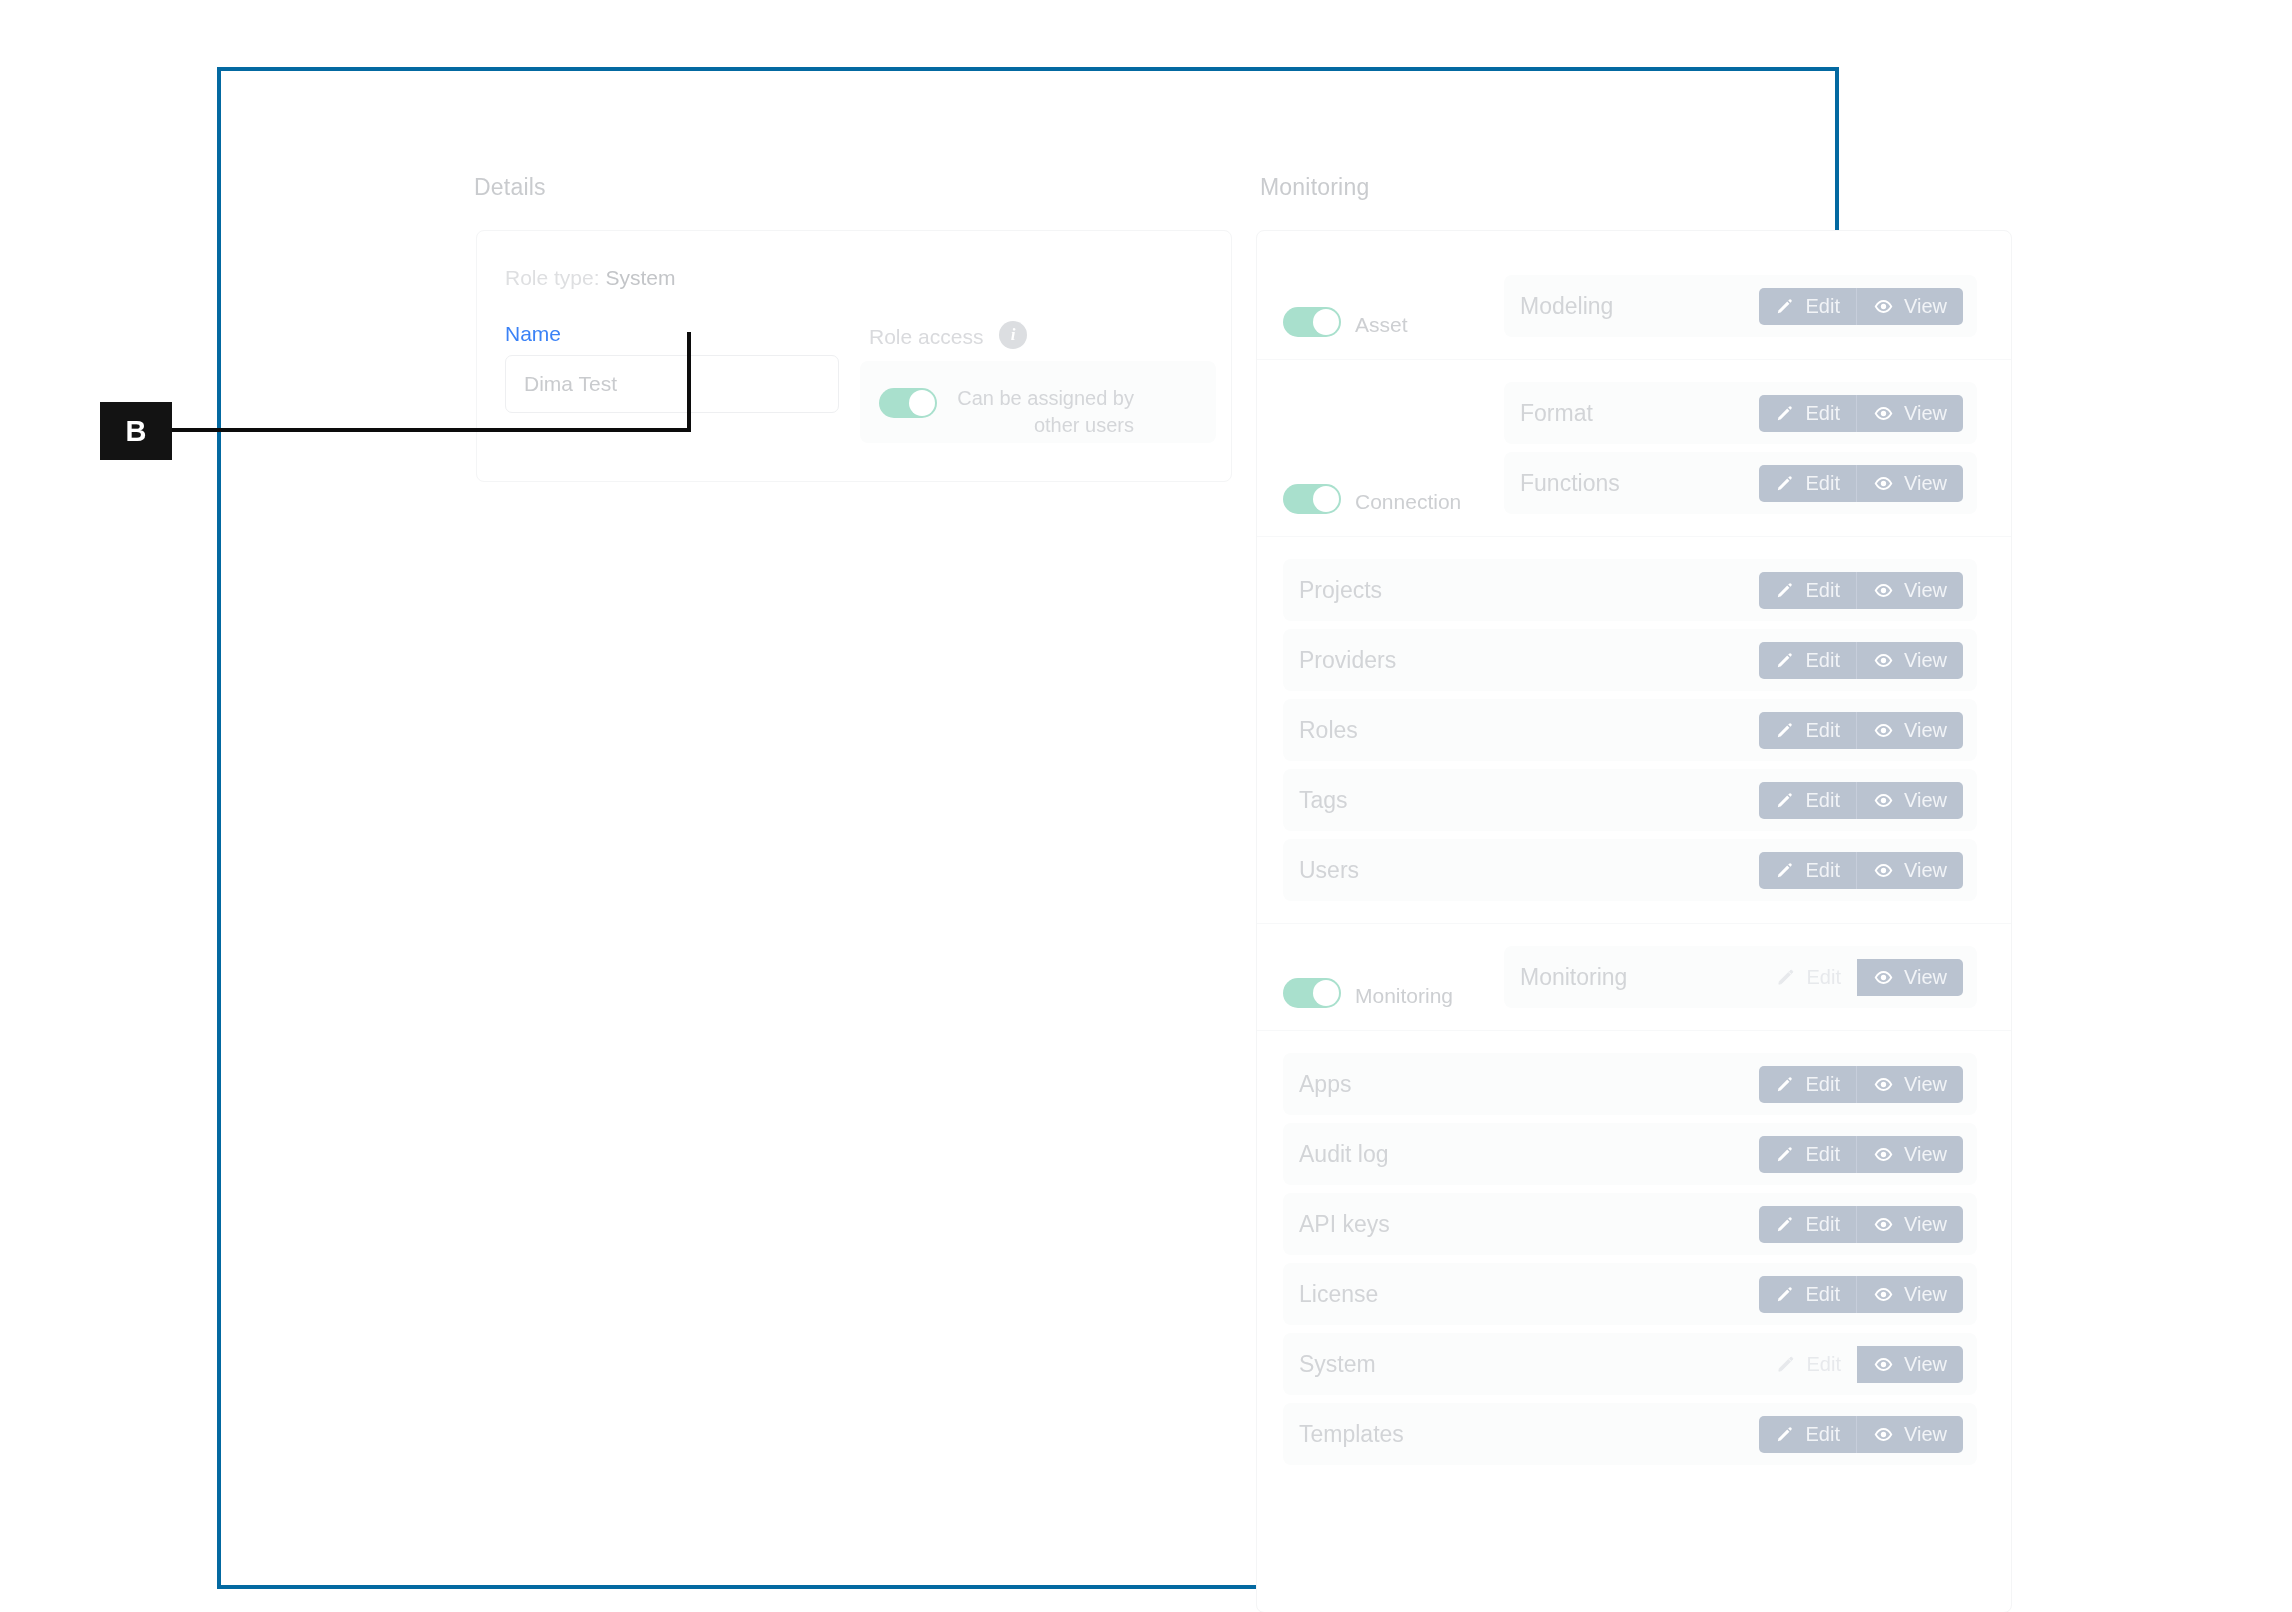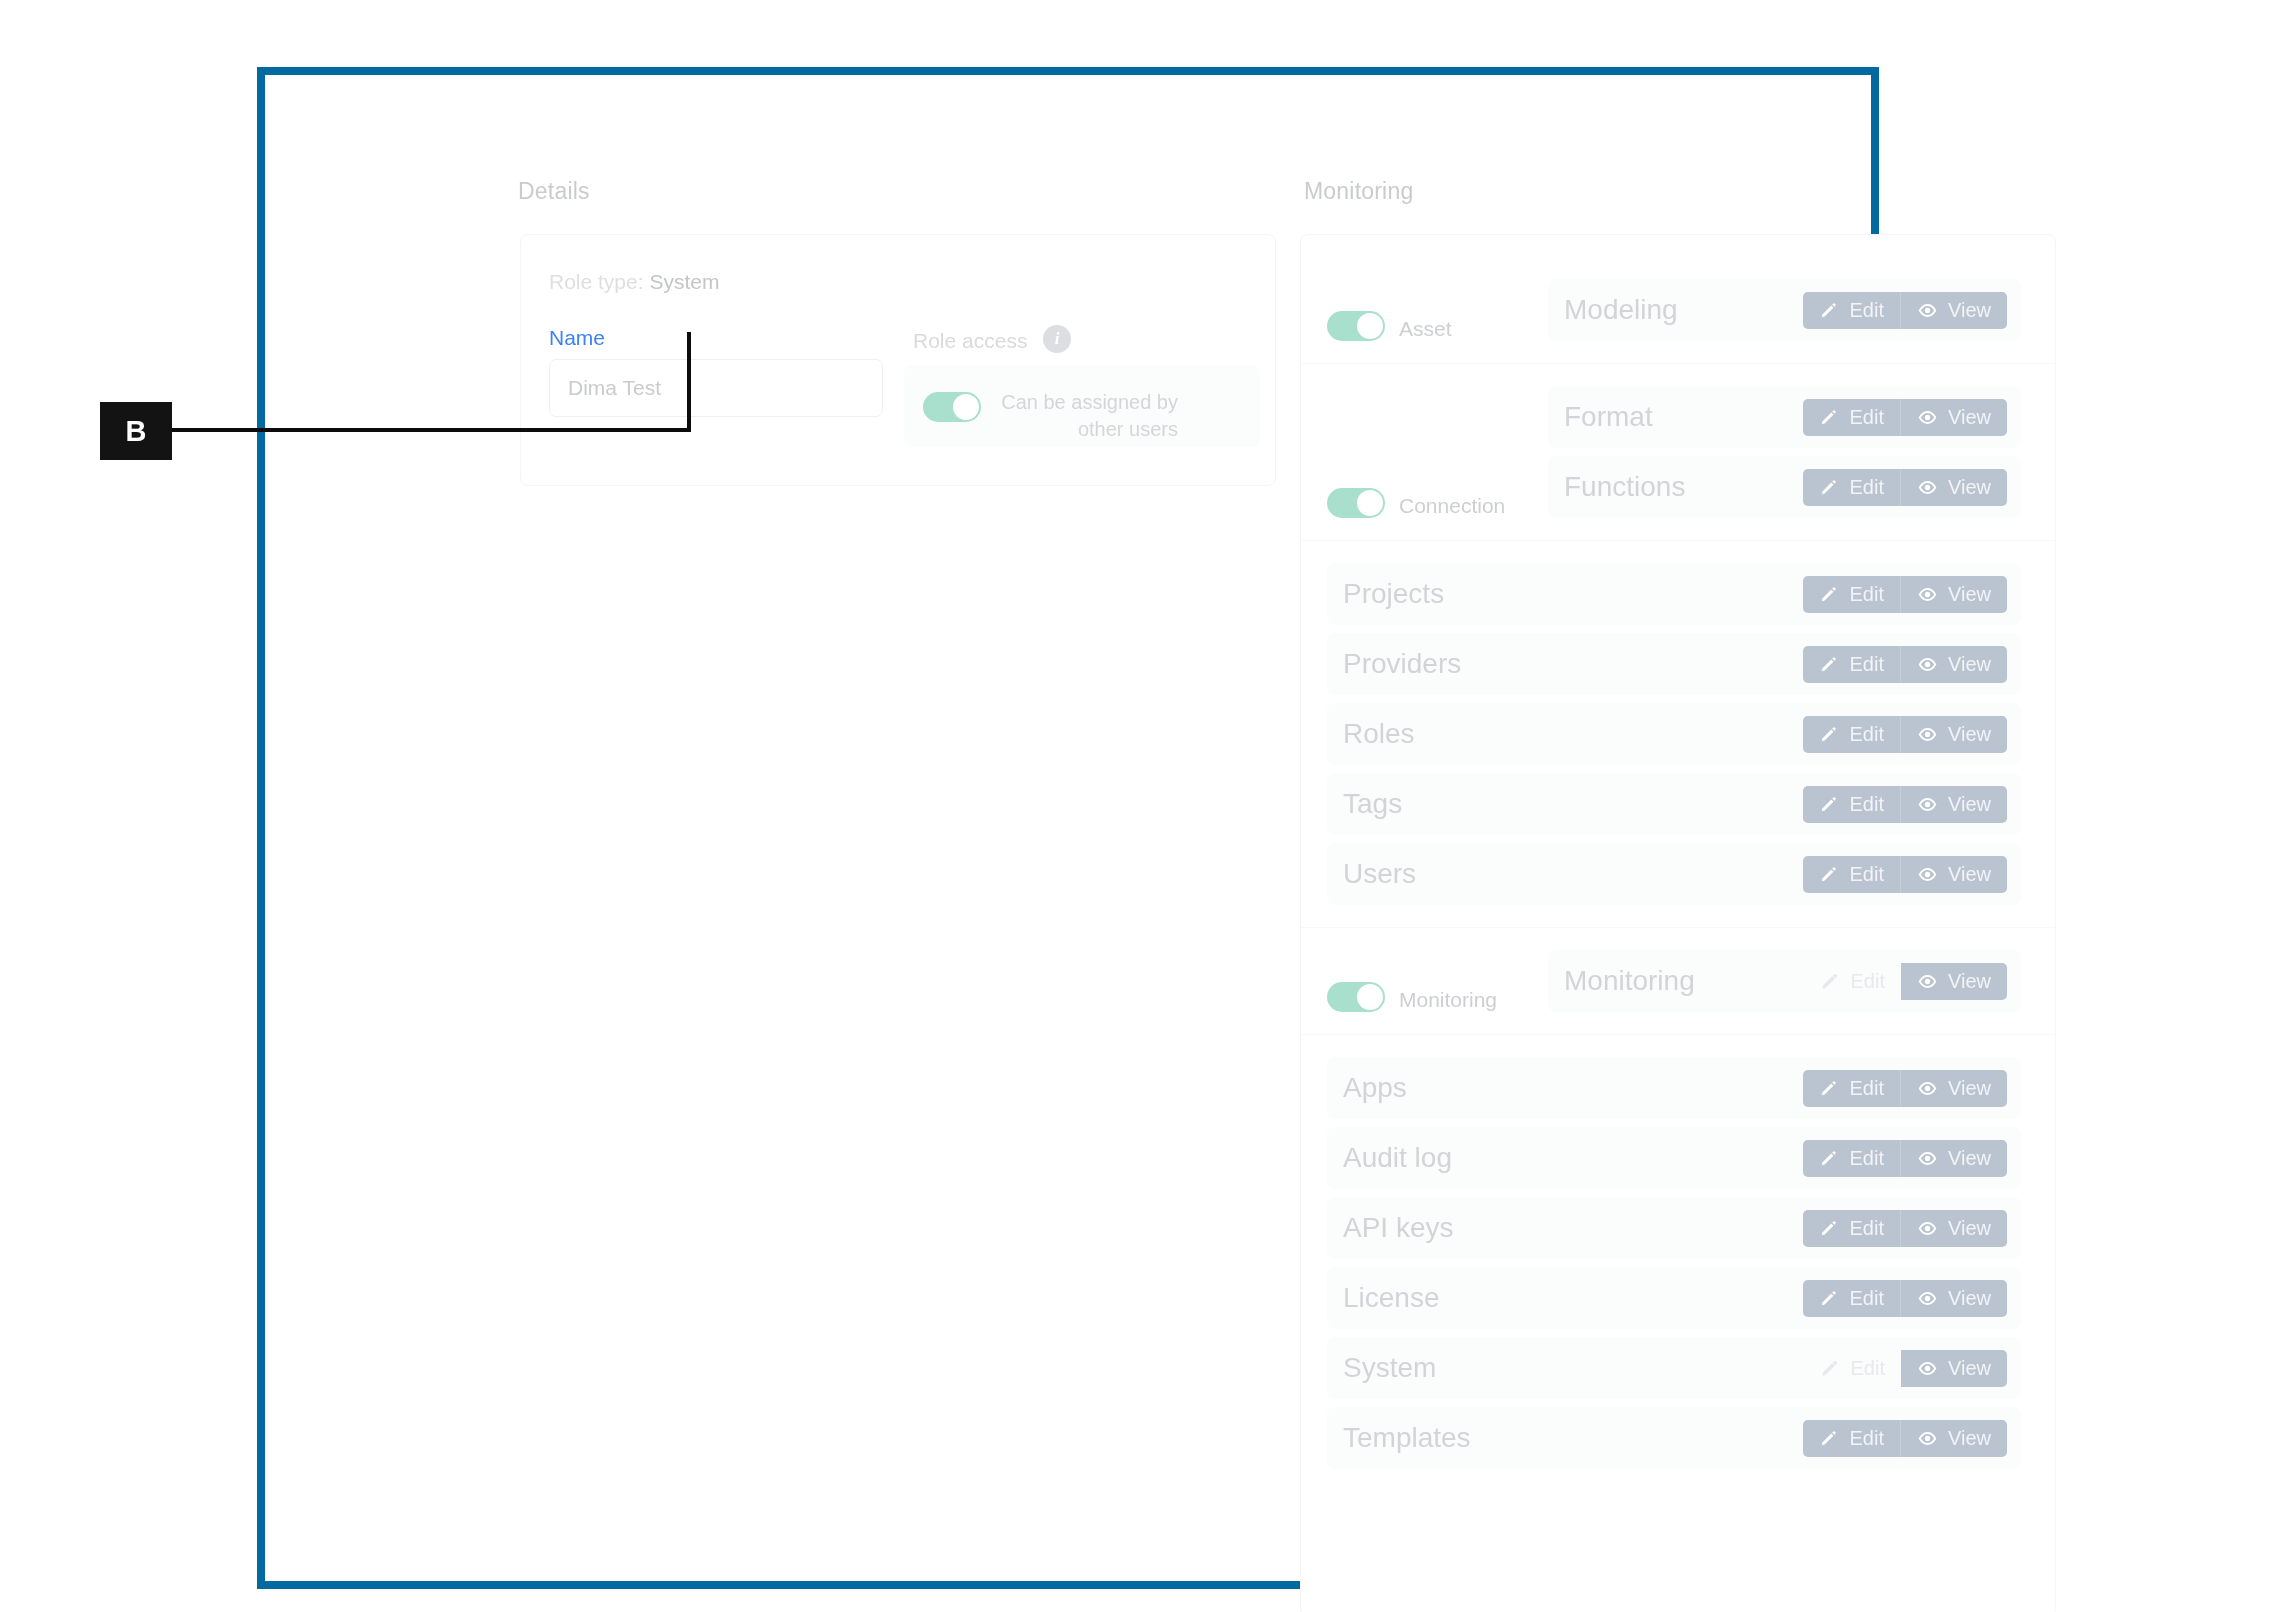--- a/index.html
+++ b/index.html
@@ -16,24 +16,23 @@
     -webkit-font-smoothing: antialiased;
   }
 
   
   #app-frame {
     position: absolute;
     left: 217px;
     top: 67px;
     width: 1622px;
     height: 1522px;
-    border: 8px solid #0369a1;
+    border: 4px solid #0369a1;
     background: #ffffff;
     box-sizing: border-box;
-    margin-left: 40px;
   }
 
   
   .section-heading {
     position: absolute;
     font-size: 23px;
     color: #c9cbce;
     letter-spacing: 0.2px;
     white-space: nowrap;
   }
@@ -200,21 +199,21 @@
     align-items: center;
     justify-content: space-between;
     height: 62px;
     border-radius: 8px;
     background: #fbfcfc;
     padding: 0 14px 0 16px;
     box-sizing: border-box;
   }
   .perm-row + .perm-row { margin-top: 8px; }
   .perm-row-label {
-    font-size: 28px;
+    font-size: 23px;
     color: #d2d4d7;
     white-space: nowrap;
   }
 
   .btn-group { display: flex; flex: none; }
   .seg-btn {
     display: flex;
     align-items: center;
     justify-content: space-between;
     gap: 11px;

